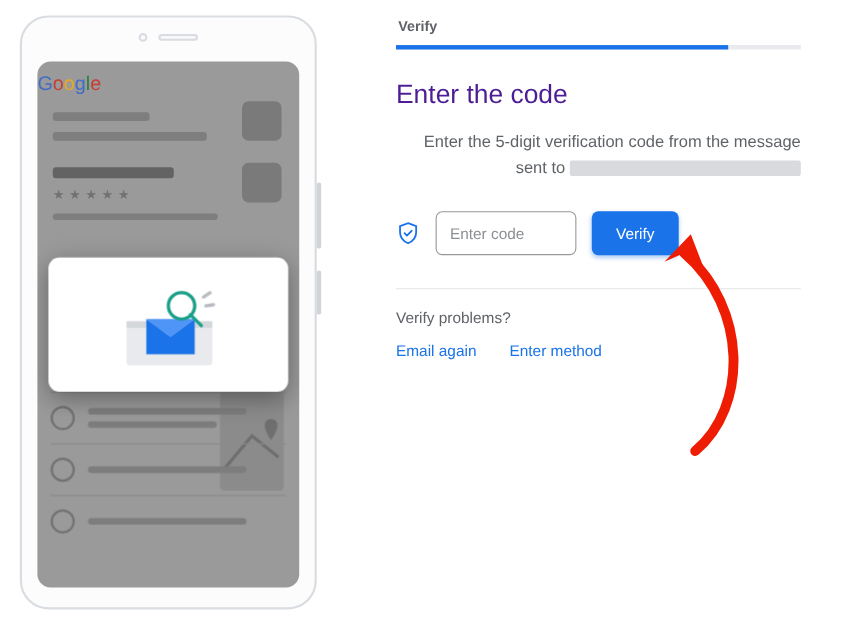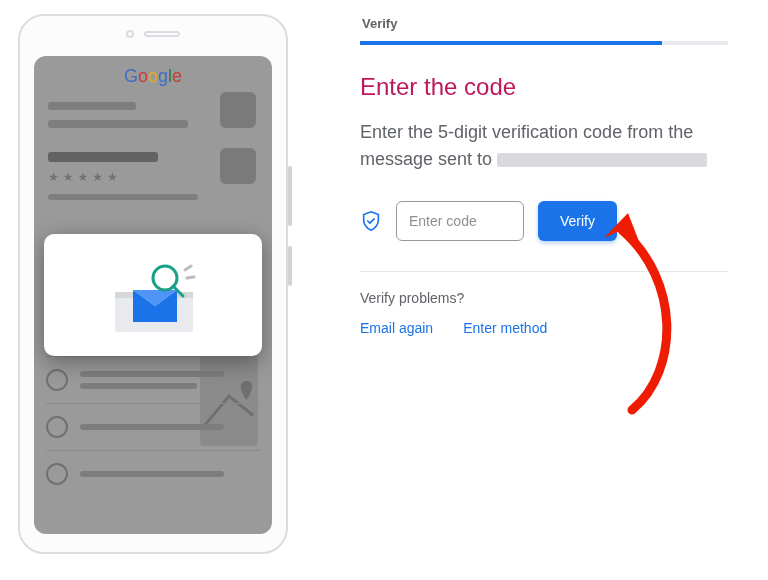--- a/index.html
+++ b/index.html
@@ -39,21 +39,21 @@
 
   .screen {
     position: absolute;
     left: 14px; right: 14px;
     top: 40px; bottom: 18px;
     border-radius: 12px;
     background: #9a9a9a;
     overflow: hidden;
   }
   .screen .bg-elements { filter: grayscale(10%); opacity: 0.9; }
-  .gbar { text-align:center; padding-top:10px; font-size:18px; font-weight:500; }
+  .gbar { padding-top:10px; font-size:18px; font-weight:500; }
   .gbar span.b{color:#3367d6}.gbar span.r{color:#d93025}.gbar span.y{color:#f9ab00}.gbar span.g{color:#188038}
 
   .ln { background:#7b7b7b; border-radius:3px; height:6px; }
   .row1{position:absolute;top:46px;left:14px;right:14px;}
   .row1 .ln1{width:88px;height:8px;margin-bottom:10px;}
   .row1 .ln2{width:140px;height:8px;}
 
   .row2{position:absolute;top:96px;left:14px;right:14px;}
   .row2 .title{width:110px;height:10px;background:#5d5d5d;border-radius:3px;margin-bottom:8px;}
   .row2 .stars{display:flex;gap:4px;margin-bottom:10px;}
@@ -95,22 +95,22 @@
   }
   .tab-row { display:flex; border-bottom:1px solid #e2e2e2; }
   .tab {
     font-size:13px; color:#5f6368; font-weight:600;
     padding: 6px 2px 10px;
     position:relative;
   }
   .progress{height:4px;background:#e8eaed;position:relative;margin-top:-1px;}
   .progress .bar{position:absolute;left:0;top:0;bottom:0;width:82%;background:#1a73e8;}
 
-  .h1{font-size:24px;color:#be185d;font-weight:500;margin:28px 0 18px;}
-  .instr{font-size:18px;color:#5f6368;line-height:1.5;}
+  .h1{font-size:24px;color:#4c1d95;font-weight:500;margin:28px 0 18px;}
+  .instr{font-size:15px;color:#5f6368;line-height:1.5;text-align:right;}
   .redacted{display:inline-block;vertical-align:middle;width:210px;height:14px;background:#d8dadd;border-radius:2px;}
 
   .code-row{display:flex;align-items:center;gap:14px;margin:28px 0 30px;}
   .shield-ic svg{width:22px;height:22px;display:block;}
   .code-input{
     width:128px;height:40px;border:1px solid #97989b;border-radius:6px;
     padding:0 12px;font-size:14px;color:#ec4899;
   }
   .code-input::placeholder{color:#8c8f93;}
   .verify-btn{

